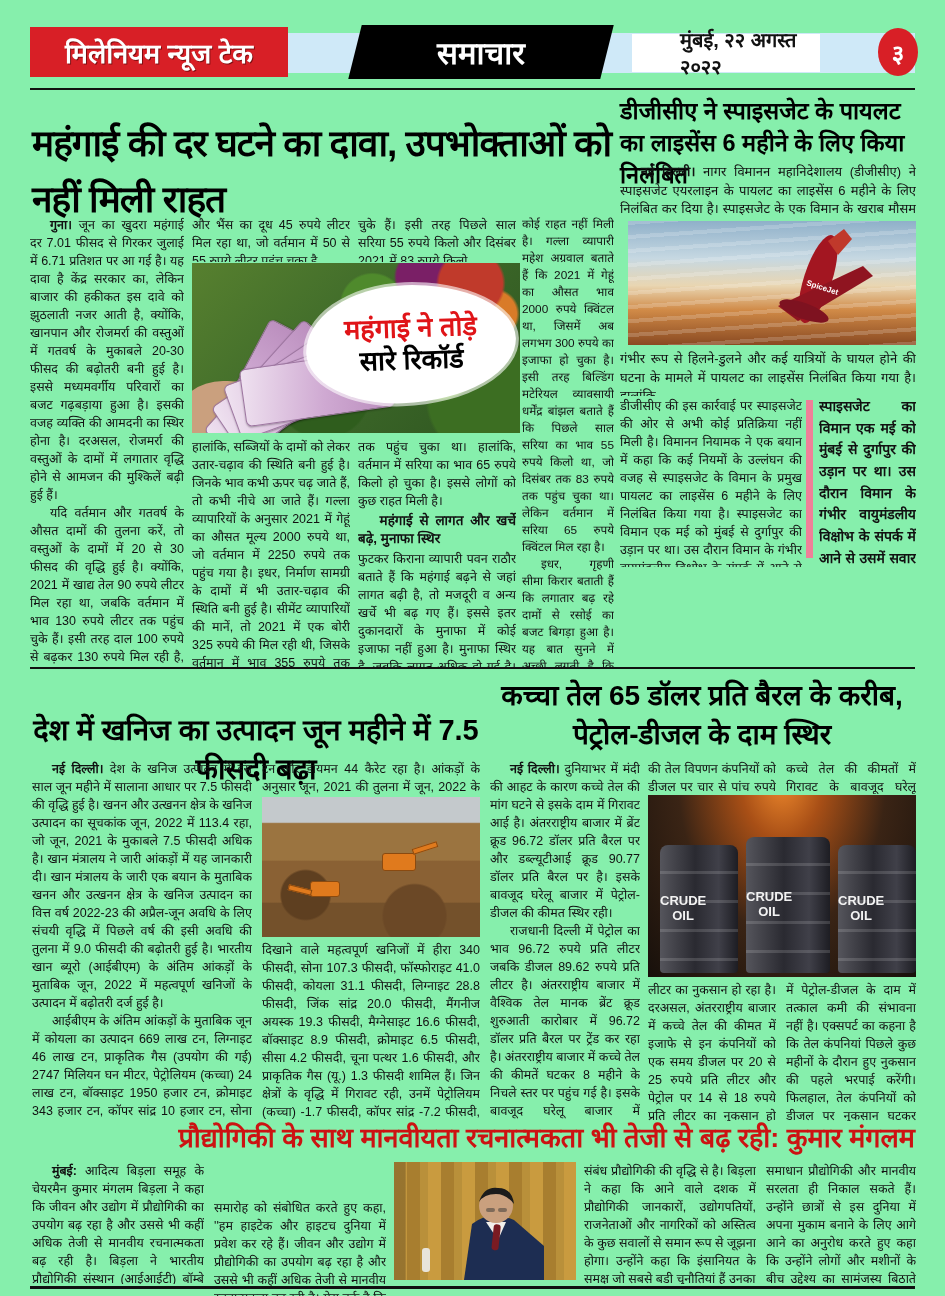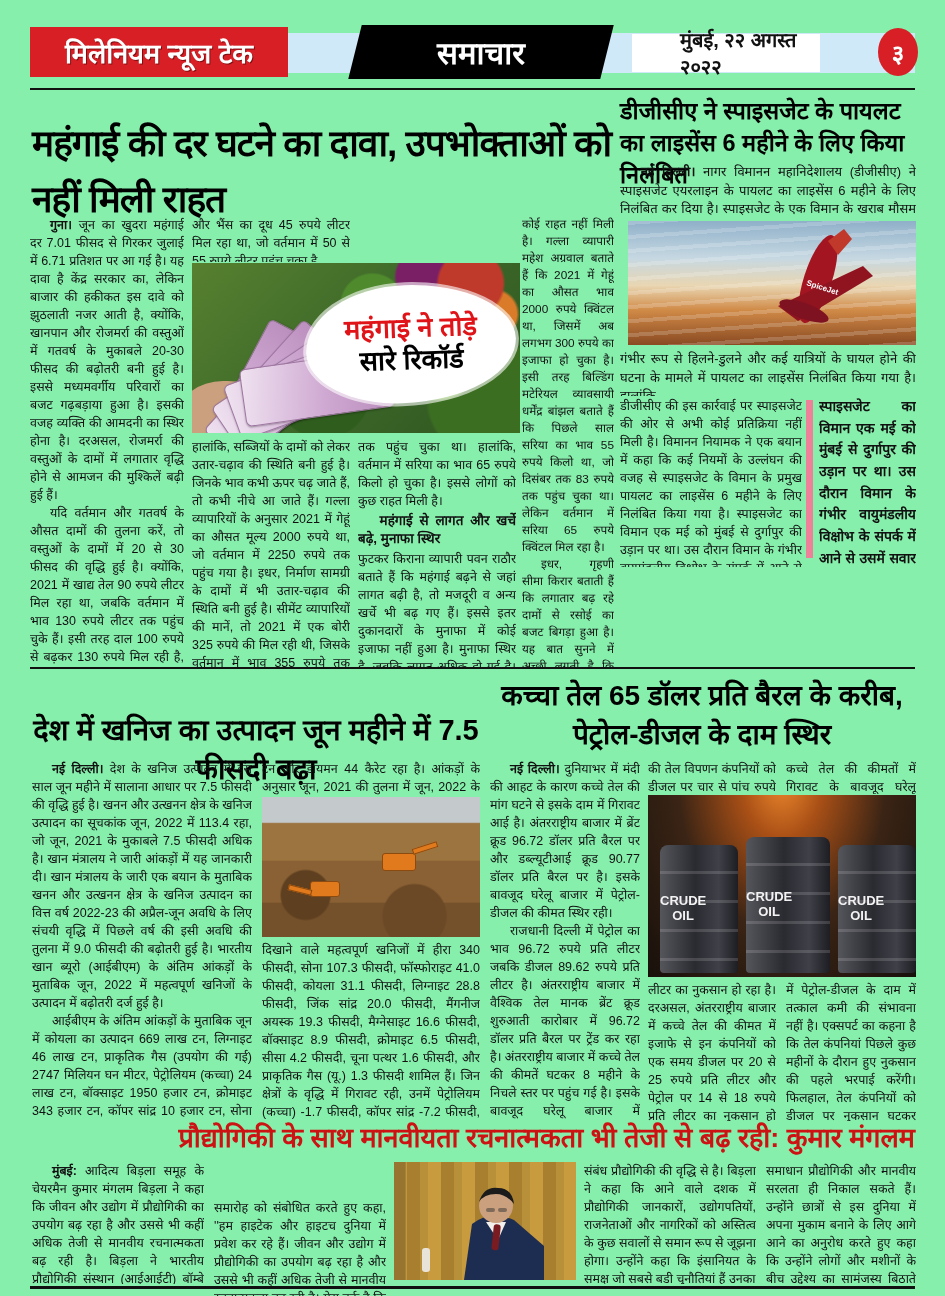--- a/index.html
+++ b/index.html
@@ -107,20 +107,23 @@
 
   <div class="abs body-txt" style="left:30px;top:216px;width:154px;height:452px;">
     <p><b class="dl">गुना।</b>
        <span>जून का खुदरा महंगाई दर 7.01 फीसद से गिरकर जुलाई में 6.71 प्रतिशत पर आ गई है। यह दावा है केंद्र सरकार का, लेकिन बाजार की हकीकत इस दावे को झुठलाती नजर आती है, क्योंकि, खानपान और रोजमर्रा की वस्तुओं में गतवर्ष के मुकाबले 20-30 फीसद की बढ़ोतरी बनी हुई है। इससे मध्यमवर्गीय परिवारों का बजट गढ़बड़ाया हुआ है। इसकी वजह व्यक्ति की आमदनी का स्थिर होना है। दरअसल, रोजमर्रा की वस्तुओं के दामों में लगातार वृद्धि होने से आमजन की मुश्किलें बढ़ी हुई हैं।</span></p>
     <p>यदि वर्तमान और गतवर्ष के औसत दामों की तुलना करें, तो वस्तुओं के दामों में 20 से 30 फीसद की वृद्धि हुई है। क्योंकि, 2021 में खाद्य तेल 90 रुपये लीटर मिल रहा था, जबकि वर्तमान में भाव 130 रुपये लीटर तक पहुंच चुके हैं। इसी तरह दाल 100 रुपये से बढ़कर 130 रुपये मिल रही है, तो वाशिंग पावडर 60 रुपये से बकर 72 रुपये तक पहुंच चुके हैं। इसी तरह पिछले साल तक गाय का दूध 40 रुपये</p>
   </div>
 
   <div class="abs body-txt" style="left:192px;top:216px;width:158px;height:46px;">
     <p class="noind">और भैंस का दूध 45 रुपये लीटर मिल रहा था, जो वर्तमान में 50 से 55 रुपये लीटर पहुंच चुका है,</p>
   </div>
+  <div class="abs body-txt" style="left:358px;top:216px;width:158px;height:46px;">
+    <p class="noind">चुके हैं। इसी तरह पिछले साल सरिया 55 रुपये किलो और दिसंबर 2021 में 83 रुपये किलो</p>
+  </div>
 
   <div class="photo ph-veg" style="left:192px;top:263px;width:328px;height:170px;">
     <div class="hand"></div>
     <div class="note" style="left:-6px;bottom:6px;transform:rotate(-62deg);"></div>
     <div class="note" style="left:8px;bottom:10px;transform:rotate(-48deg);"></div>
     <div class="note" style="left:22px;bottom:14px;transform:rotate(-34deg);"></div>
     <div class="note" style="left:36px;bottom:16px;transform:rotate(-20deg);"></div>
     <div class="note" style="left:50px;bottom:16px;transform:rotate(-8deg);"></div>
     <div class="burst">
       <span class="l1">महंगाई ने तोड़े</span>

